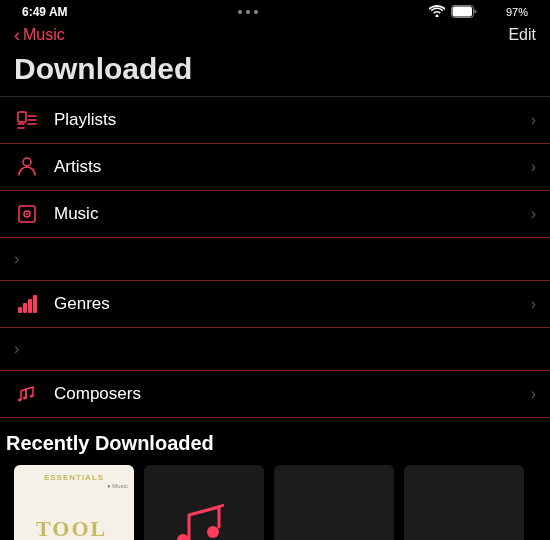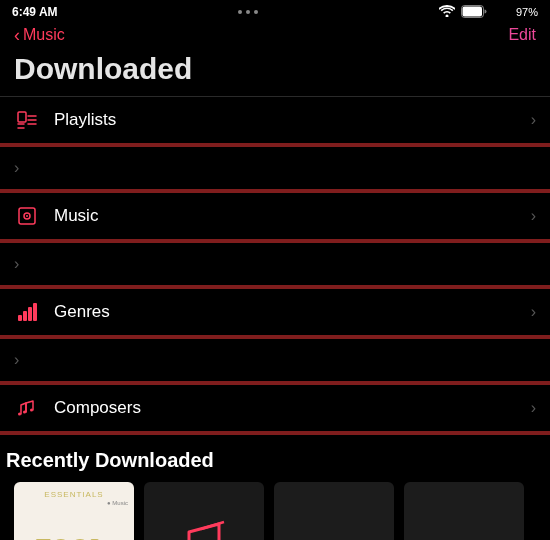--- a/index.html
+++ b/index.html
@@ -10,21 +10,21 @@
       color: #fff;
       font-family: -apple-system, BlinkMacSystemFont, 'Helvetica Neue', sans-serif;
       overflow: hidden;
     }
 
     
     .status-bar {
       display: flex;
       justify-content: space-between;
       align-items: center;
-      padding: 4px 12px;
+      padding: 4px 22px;
       height: 24px;
     }
     .status-time {
       font-size: 12px;
       font-weight: 600;
       color: #fff;
     }
     .status-center {
       display: flex;
       gap: 4px;
@@ -62,21 +62,21 @@
     }
     .nav-back-chevron {
       font-size: 18px;
       line-height: 1;
       margin-top: -1px;
     }
     .nav-back-label {
       font-size: 16px;
     }
     .nav-edit {
-      color: #ec4899;
+      color: #e5e5e5;
       font-size: 16px;
       cursor: pointer;
     }
 
     
     .page-title {
       font-size: 30px;
       font-weight: 700;
       padding: 2px 14px 10px;
       color: #e5e5e5;
@@ -84,21 +84,21 @@
 
     
     .menu-list {
       border-top: 1px solid #2a2a2a;
     }
     .menu-item {
       display: flex;
       align-items: center;
       justify-content: space-between;
       padding: 12px 14px;
-      border-bottom: 4px solid #7f1d1d;
+      border-bottom: 1px solid #7f1d1d;
       cursor: pointer;
     }
     .menu-item-left {
       display: flex;
       align-items: center;
       gap: 14px;
     }
     .menu-icon {
       width: 26px;
       display: flex;
@@ -151,21 +151,21 @@
       width: 100%;
       height: 100%;
       display: flex;
       flex-direction: column;
       align-items: center;
       justify-content: center;
       position: relative;
     }
     .tool-essentials-text {
       font-size: 8px;
-      font-weight: 400;
+      font-weight: 700;
       letter-spacing: 1px;
       color: #c8b860;
       position: absolute;
       top: 8px;
       left: 0; right: 0;
       text-align: center;
     }
     .tool-logo {
       margin-top: 10px;
     }
@@ -237,20 +237,29 @@
           <line x1="2" y1="15" x2="8" y2="15" stroke="#FF3B5C" stroke-width="1.5" stroke-linecap="round"></line>
           <line x1="2" y1="19" x2="8" y2="19" stroke="#FF3B5C" stroke-width="1.5" stroke-linecap="round"></line>
         </svg>
       </div>
       <span class="menu-label">Playlists</span>
     </div>
     <span class="chevron-right">›</span>
   </div>
 
   <div class="menu-item">
+    <div class="menu-item-left">
+      <div class="menu-icon">
+        <svg viewBox="0 0 22 22" fill="none">
+          <circle cx="11" cy="6" r="4" stroke="#FF3B5C" stroke-width="1.5"></circle>
+          <path d="M3 19c0-4.4 3.6-8 8-8s8 3.6 8 8" stroke="#FF3B5C" stroke-width="1.5" stroke-linecap="round"></path>
+        </svg>
+      </div>
+      <span class="menu-label">Artists</span>
+    </div>
     <span class="chevron-right">›</span>
   </div>
 
   <div class="menu-item">
     <div class="menu-item-left">
       <div class="menu-icon">
         <svg viewBox="0 0 22 22" fill="none">
           <rect x="3" y="3" width="16" height="16" rx="2" stroke="#FF3B5C" stroke-width="1.5"></rect>
           <circle cx="11" cy="11" r="3" stroke="#FF3B5C" stroke-width="1.5"></circle>
           <circle cx="11" cy="11" r="1" fill="#FF3B5C"></circle>

